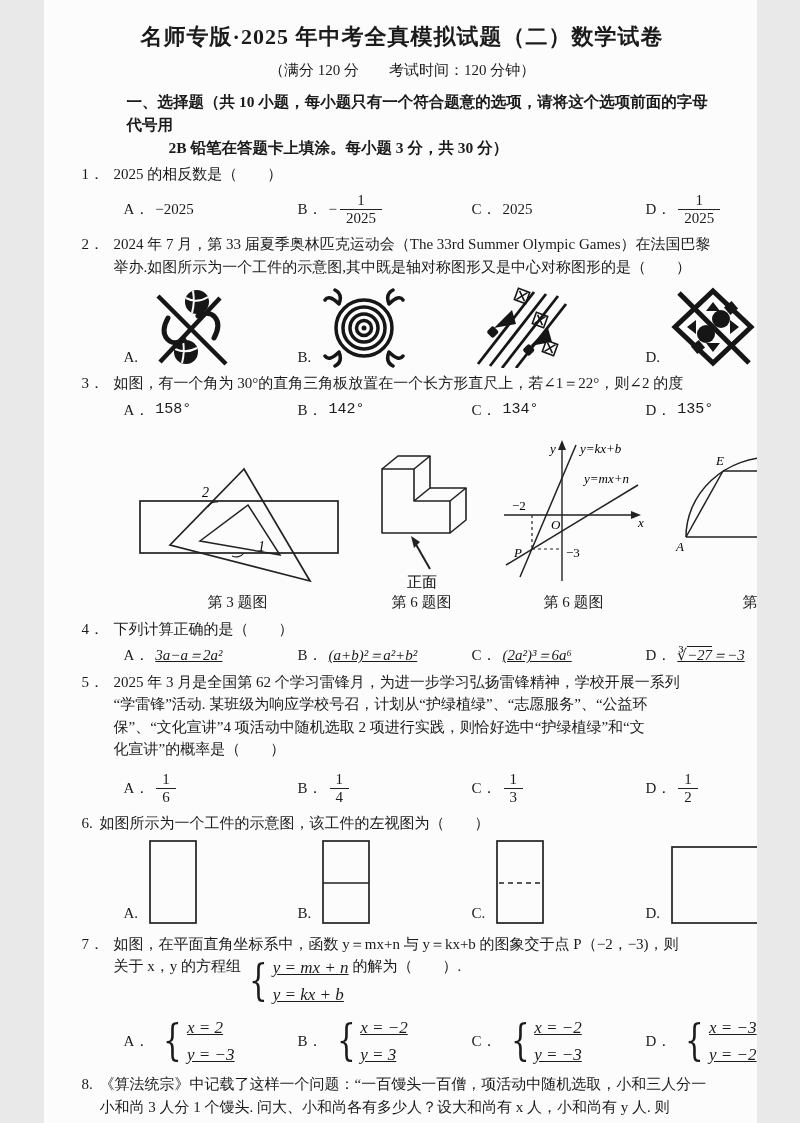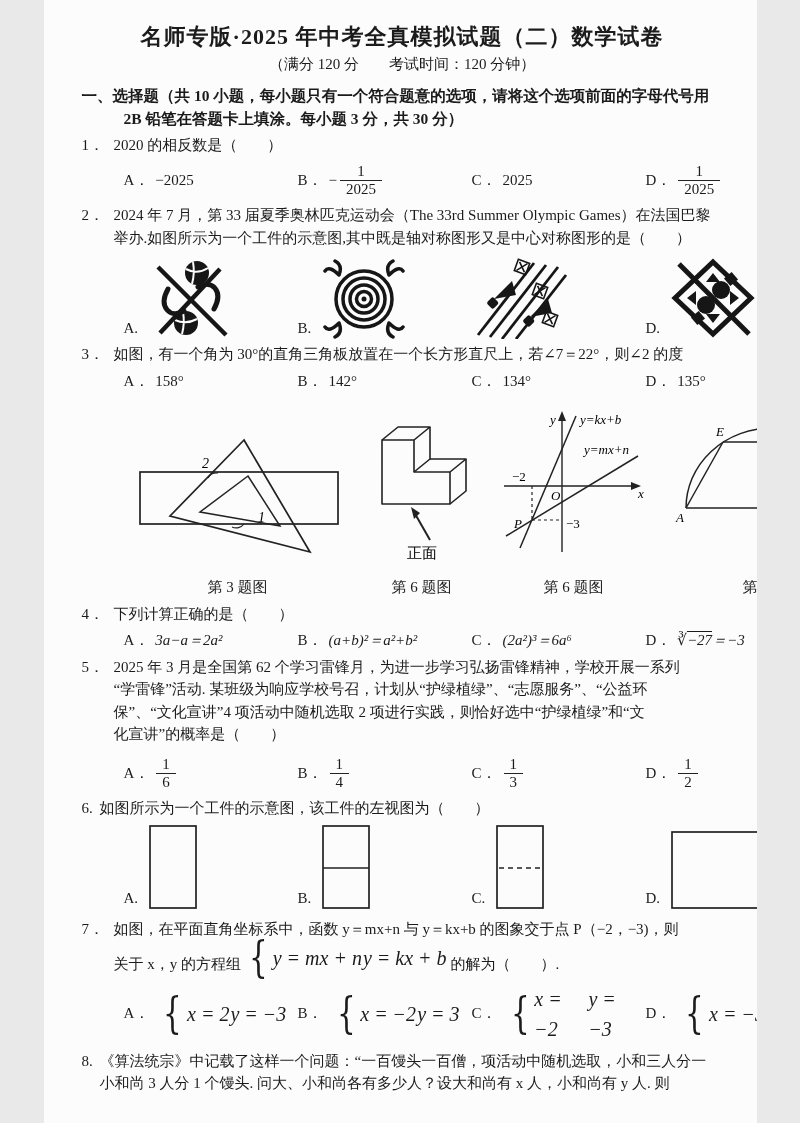--- a/index.html
+++ b/index.html
@@ -3,56 +3,56 @@
 <meta charset="utf-8">
 <style>
   html,body{margin:0;padding:0;background:#e9e9e9;}
   .page{
     width:713px;height:1123px;margin:0 auto;background:#fcfcfc;
     box-sizing:border-box;padding:20px 34px 10px 38px;overflow:hidden;
     font-family:"Liberation Serif","DejaVu Serif",serif;
     color:#1b1b1b;font-size:15px;line-height:1.5;
   }
   .title{text-align:center;font-size:22px;font-weight:700;letter-spacing:1px;}
-  .subtitle{text-align:center;font-size:15px;}
-  .section{font-weight:700;margin-top:8px;font-size:15.5px;}
+  .subtitle{text-align:center;font-size:15px;margin-top:6px;}
+  .section{font-weight:700;margin-top:8px;font-size:15.5px;margin-left:45px;}
   .section .l2{padding-left:42px;}
   .qrow{display:flex;margin-top:4px;}
   .qnum{width:32px;flex:none;}
   .qnum.narrow{width:18px;}
   .qbody{flex:1;}
   .qline{display:block;}
   
   .opts{display:flex;padding-left:42px;margin:4px 0 2px 0;align-items:center;}
   .opt{width:174px;flex:none;display:flex;align-items:center;}
   .opt:last-child{width:auto;}
   .olabel{margin-right:6px;}
-  .math{font-style:italic;font-family:"Liberation Serif","DejaVu Serif",serif;}
-  .deg{font-style:normal;}
+  .math{font-style:italic;font-family:"Liberation Serif","DejaVu Serif",serif;text-decoration:underline;}
+  .deg{font-style:normal;font-family:Liberation Mono, monospace;}
   
   .frac{display:inline-flex;flex-direction:column;align-items:center;line-height:1.15;font-size:15px;vertical-align:middle;margin:2px 1px;}
   .frac .fden{border-top:1.5px solid #222;}
   .frac .fnum,.frac .fden{padding:0 6px;}
   .msign{margin-right:2px;}
   
   .radicand{text-decoration:overline;}
   
   .sys{display:inline-flex;align-items:center;vertical-align:middle;margin:0 4px;}
   .sys .brace{font-size:42px;font-weight:400;line-height:0.85;transform:scaleX(.7);margin-right:1px;font-family:"DejaVu Serif",serif;}
-  .sys .eqs{display:flex;flex-direction:row;gap:1px;font-size:20px;}
+  .sys .eqs{display:flex;flex-direction:column;gap:1px;font-size:17px;}
   .sys .eqs span{display:block;}
-  .q7l2{display:flex;align-items:flex-end;}
+  .q7l2{display:flex;align-items:flex-start;}
   
   .icons-row{display:flex;padding-left:42px;align-items:flex-end;margin:6px 0 4px 0;}
   .icon-cell{width:174px;flex:none;display:flex;align-items:flex-end;}
   .icon-cell:last-child{width:auto;}
   .icon-cell .olabel{margin-right:10px;}
   .figs-row{display:flex;align-items:flex-end;margin:8px 0 2px 0;padding-left:50px;}
   .fig{display:flex;flex-direction:column;align-items:center;justify-content:flex-end;}
-  .fig .cap{font-size:15px;margin-top:16px;}
+  .fig .cap{font-size:15px;margin-top:2px;}
   .gap1{width:26px;flex:none;}
   svg{display:block;}
   svg text{font-family:"Liberation Serif","DejaVu Serif",serif;}
   .shape-cell svg{margin-bottom:0;}
 </style>
 </head>
 <body>
 
 <div class="page">
 
@@ -60,21 +60,21 @@
   <div class="subtitle">（满分 120 分　　考试时间：120 分钟）</div>
 
   <div class="section">
     <div class="l1">一、选择题（共 10 小题，每小题只有一个符合题意的选项，请将这个选项前面的字母代号用</div>
     <div class="l2">2B 铅笔在答题卡上填涂。每小题 3 分，共 30 分）</div>
   </div>
 
   <div class="qrow">
     <div class="qnum">1．</div>
     <div class="qbody">
-        <span class="qline">2020 的相反数是（　　）</span>
+        <span class="qline">2025 的相反数是（　　）</span>
       </div>
   </div>
   <div class="opts">
     <div class="opt">
       <span class="olabel">A．</span>
       <span>−2025</span>
     </div>
     <div class="opt">
       <span class="olabel">B．</span>
       <span class="msign">−</span>
@@ -162,21 +162,21 @@
         <rect x="23" y="56" width="10" height="10" transform="rotate(-40 28 61)" fill="#161616"></rect>
         <rect x="56" y="17" width="10" height="10" transform="rotate(-40 61 22)" fill="#161616"></rect>
         <path d="M9,7 L79,77" stroke="#161616" stroke-width="5"></path>
       </svg>
     </div>
   </div>
 
   <div class="qrow">
     <div class="qnum">3．</div>
     <div class="qbody">
-      <span class="qline">如图，有一个角为 30°的直角三角板放置在一个长方形直尺上，若∠7＝22°，则∠2 的度</span>
+      <span class="qline">如图，有一个角为 30°的直角三角板放置在一个长方形直尺上，若∠1＝22°，则∠2 的度</span>
     </div>
   </div>
   <div class="opts">
     <div class="opt">
       <span class="olabel">A．</span>
       <span class="deg">158°</span>
     </div>
     <div class="opt">
       <span class="olabel">B．</span>
       <span class="deg">142°</span>

